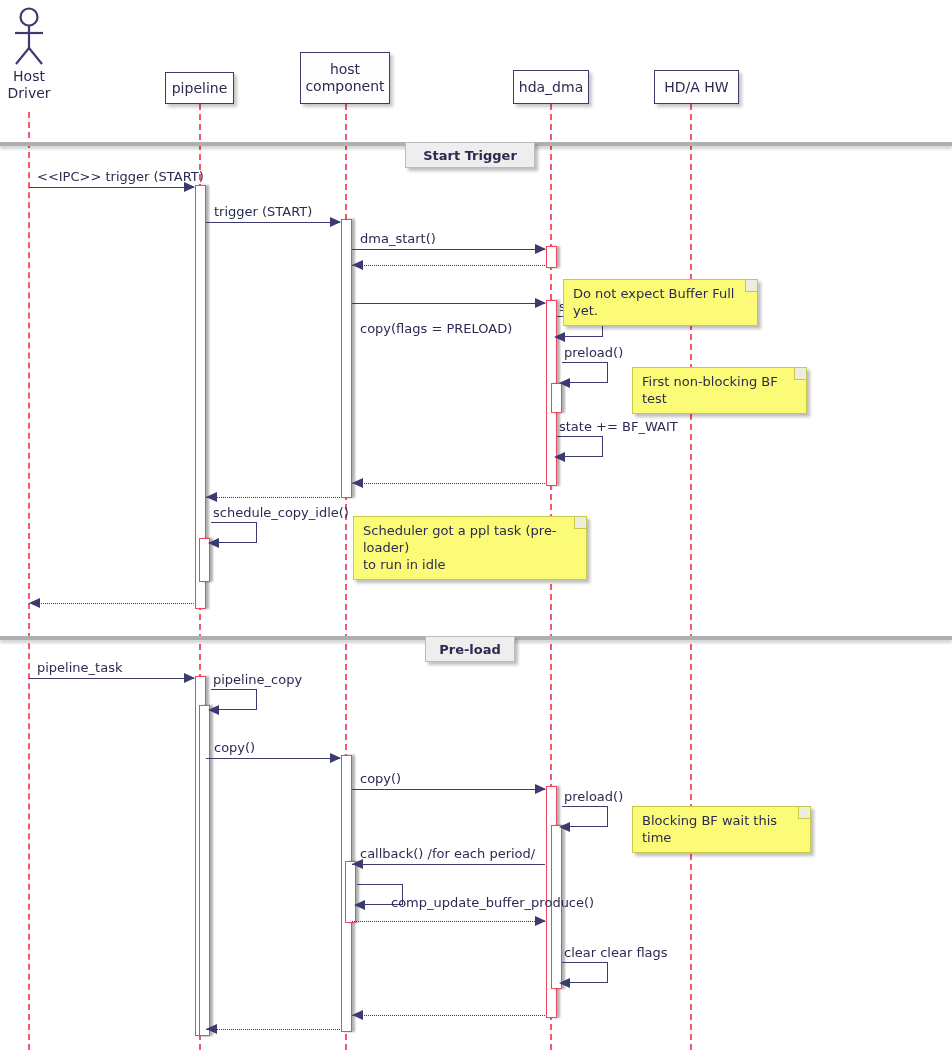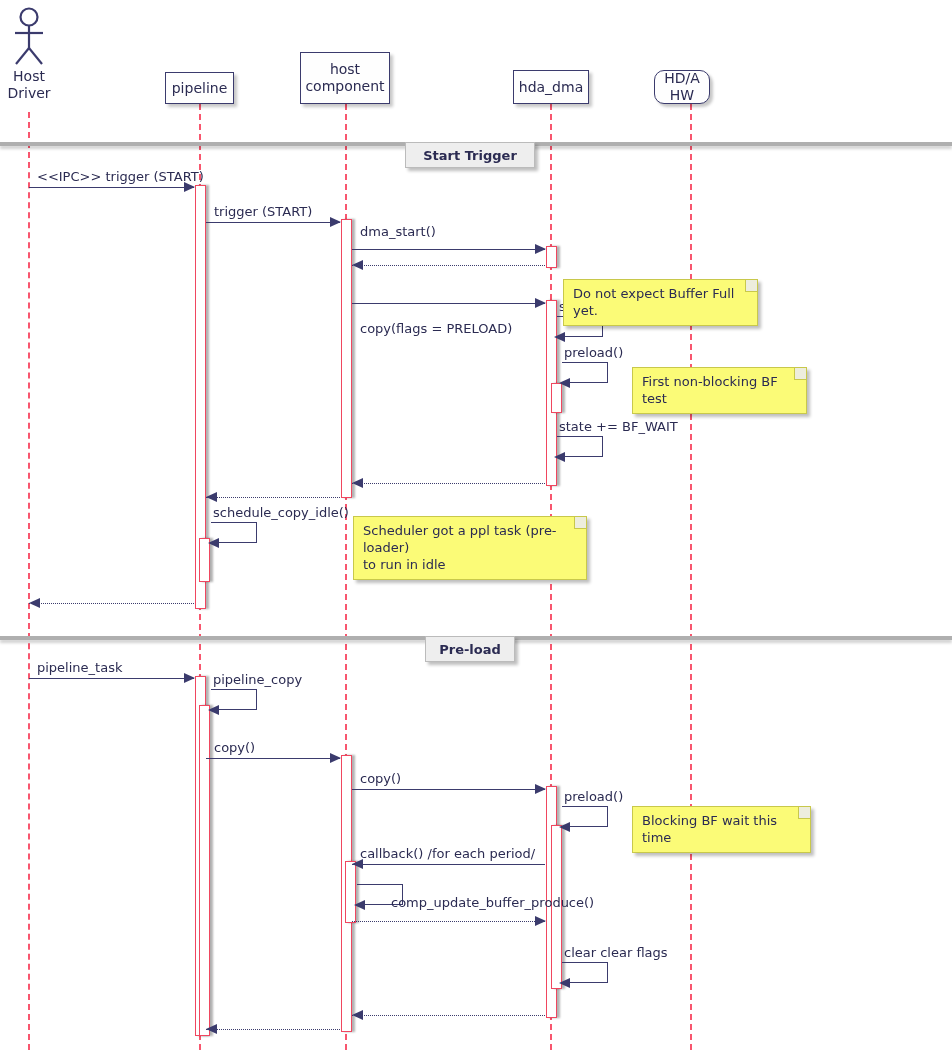--- a/index.html
+++ b/index.html
@@ -79,21 +79,21 @@
         <line x1="8" y1="27" x2="36" y2="27" stroke="#3B3B6D" stroke-width="2.2"></line>
         <line x1="22" y1="42" x2="9" y2="58" stroke="#3B3B6D" stroke-width="2.2"></line>
         <line x1="22" y1="42" x2="35" y2="58" stroke="#3B3B6D" stroke-width="2.2"></line>
       </svg></div>
     <div class="actor-label" style="left: -16px; top: 68px; width: 90px;">Host
 Driver</div>
     <div class="participant" style="left: 165px; top: 72px; width: 69px; height: 32px;">pipeline</div>
     <div class="participant" style="left: 300px; top: 52px; width: 90px; height: 52px;">host
 component</div>
     <div class="participant" style="left: 513px; top: 70px; width: 76px; height: 34px;">hda_dma</div>
-    <div class="participant" style="left: 654px; top: 70px; width: 56px; height: 34px; border-radius: 10px;">HD/A HW</div>
+    <div class="participant" style="left: 654px; top: 70px; width: 85px; height: 34px;">HD/A HW</div>
     <div class="activation" style="left: 195px; top: 185px; width: 11px; height: 424px; z-index: 3;"></div>
     <div class="activation" style="left: 199px; top: 538px; width: 11px; height: 44px; z-index: 3;"></div>
     <div class="activation" style="left: 341px; top: 219px; width: 11px; height: 279px; z-index: 3;"></div>
     <div class="activation" style="left: 546px; top: 246px; width: 11px; height: 22px; z-index: 3;"></div>
     <div class="activation" style="left: 546px; top: 300px; width: 11px; height: 186px; z-index: 3;"></div>
     <div class="activation" style="left: 551px; top: 383px; width: 11px; height: 30px; z-index: 3;"></div>
     <div class="activation" style="left: 195px; top: 676px; width: 11px; height: 360px; z-index: 3;"></div>
     <div class="activation" style="left: 199px; top: 705px; width: 11px; height: 331px; z-index: 3;"></div>
     <div class="activation" style="left: 341px; top: 755px; width: 11px; height: 277px; z-index: 3;"></div>
     <div class="activation" style="left: 345px; top: 861px; width: 11px; height: 62px; z-index: 3;"></div>
@@ -104,21 +104,21 @@
     <div class="divider-bar" style="top: 636px; z-index: 2;"></div>
     <div class="divider-box" style="left: 425px; top: 624px; width: 90px; height: 26px; z-index: 4;">Pre-load</div>
     <div class="msg-line" style="left: 29px; top: 187px; width: 165px; z-index: 5;"></div>
     <div class="arrow-r" style="left: 184px; top: 182px; z-index: 6;"></div>
     <div class="msg-label" style="left: 37px; top: 169px; z-index: 6;">&lt;&lt;IPC&gt;&gt; trigger (START)</div>
     <div class="msg-line" style="left: 206px; top: 222px; width: 134px; z-index: 5;"></div>
     <div class="arrow-r" style="left: 330px; top: 217px; z-index: 6;"></div>
     <div class="msg-label" style="left: 214px; top: 204px; z-index: 6;">trigger (START)</div>
     <div class="msg-line" style="left: 352px; top: 249px; width: 193px; z-index: 5;"></div>
     <div class="arrow-r" style="left: 535px; top: 244px; z-index: 6;"></div>
-    <div class="msg-label" style="left: 360px; top: 224px; z-index: 6;">dma_start()</div>
+    <div class="msg-label" style="left: 360px; top: 231px; z-index: 6;">dma_start()</div>
     <div class="msg-line ret" style="left: 352px; top: 265px; width: 193px; z-index: 5;"></div>
     <div class="arrow-l" style="left: 352px; top: 260px; z-index: 6;"></div>
     <div class="msg-line" style="left: 352px; top: 303px; width: 193px; z-index: 5;"></div>
     <div class="arrow-r" style="left: 535px; top: 298px; z-index: 6;"></div>
     <div class="msg-label" style="left: 360px; top: 285px; z-index: 6; margin-top: 36px;">copy(flags = PRELOAD)</div>
     <div class="selfmsg" style="left: 557px; top: 316px; width: 46px; height: 21px; z-index: 5;"></div>
     <div class="arrow-l" style="left: 554px; top: 332px; z-index: 6;"></div>
     <div class="msg-label" style="left: 559px; top: 299px; z-index: 6;">state += PRELOAD</div>
     <div class="selfmsg" style="left: 562px; top: 362px; width: 46px; height: 21px; z-index: 5;"></div>
     <div class="arrow-l" style="left: 559px; top: 378px; z-index: 6;"></div>

